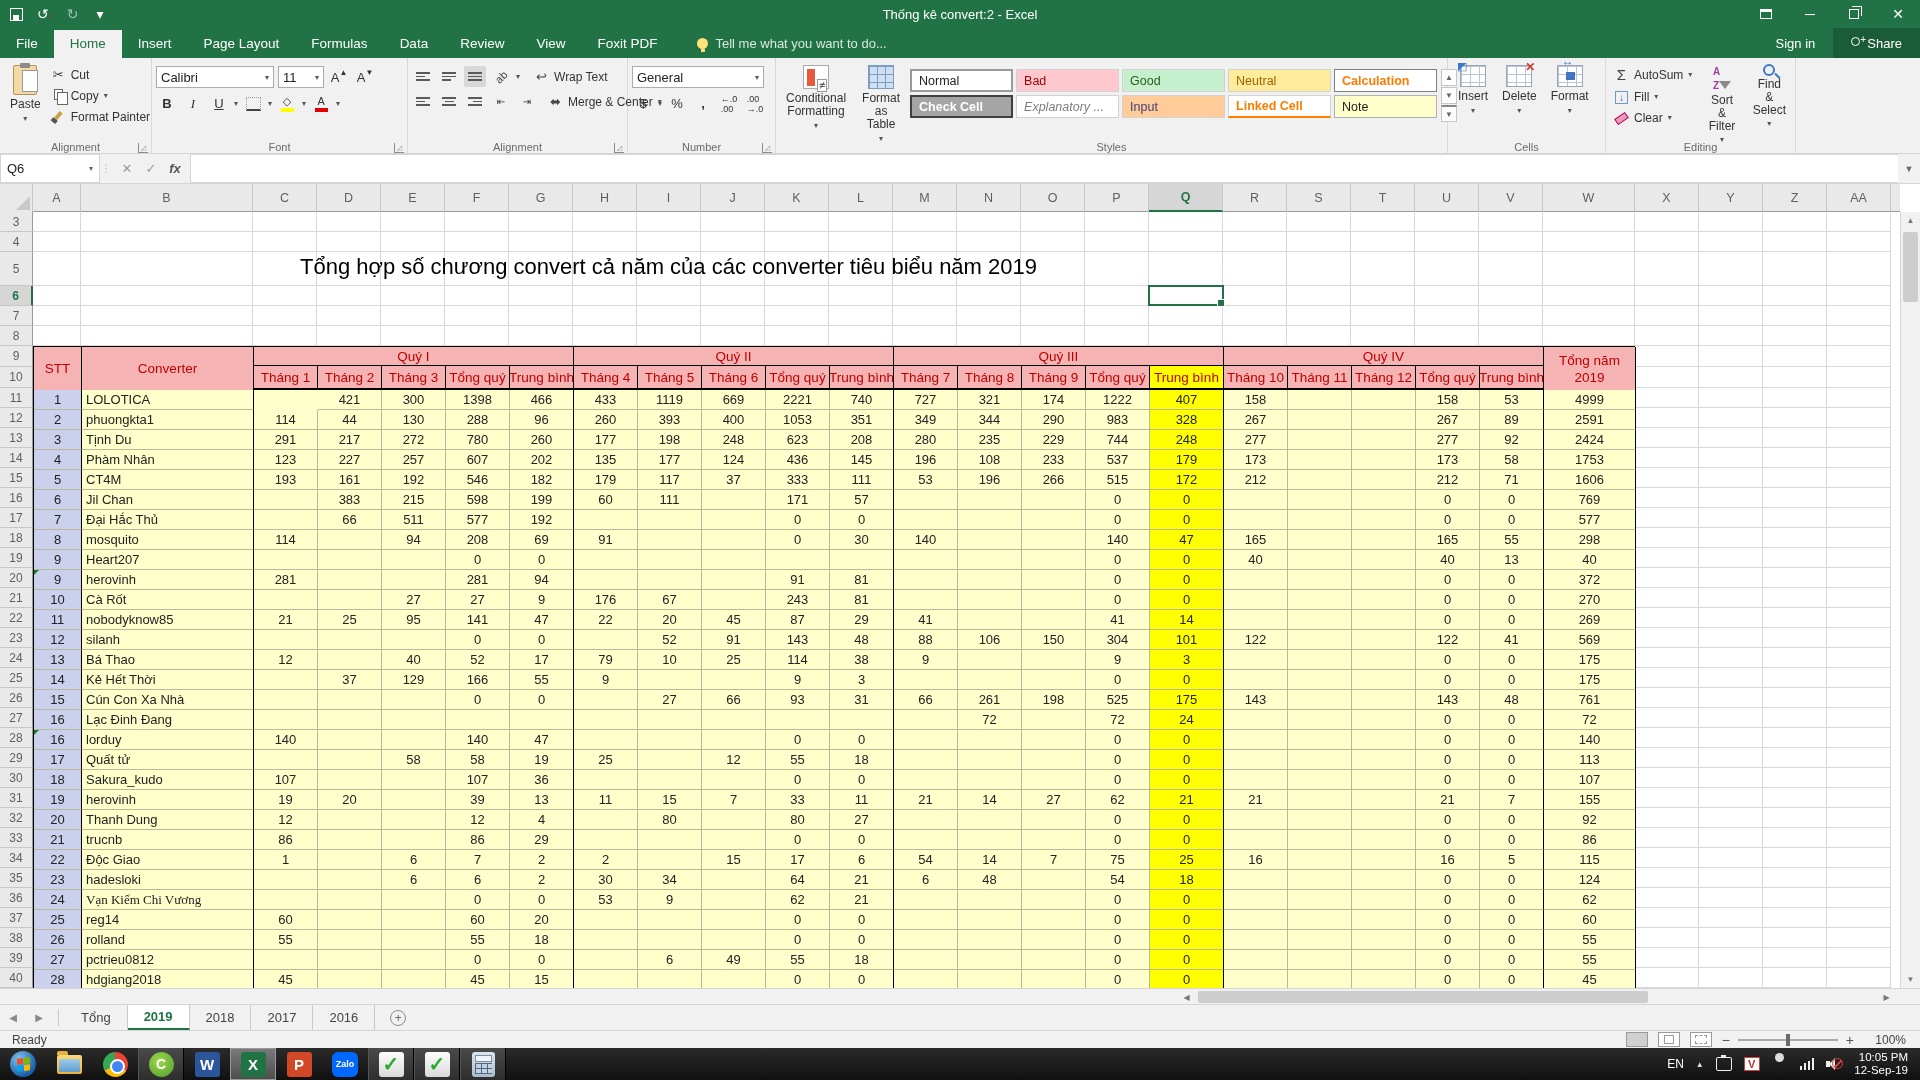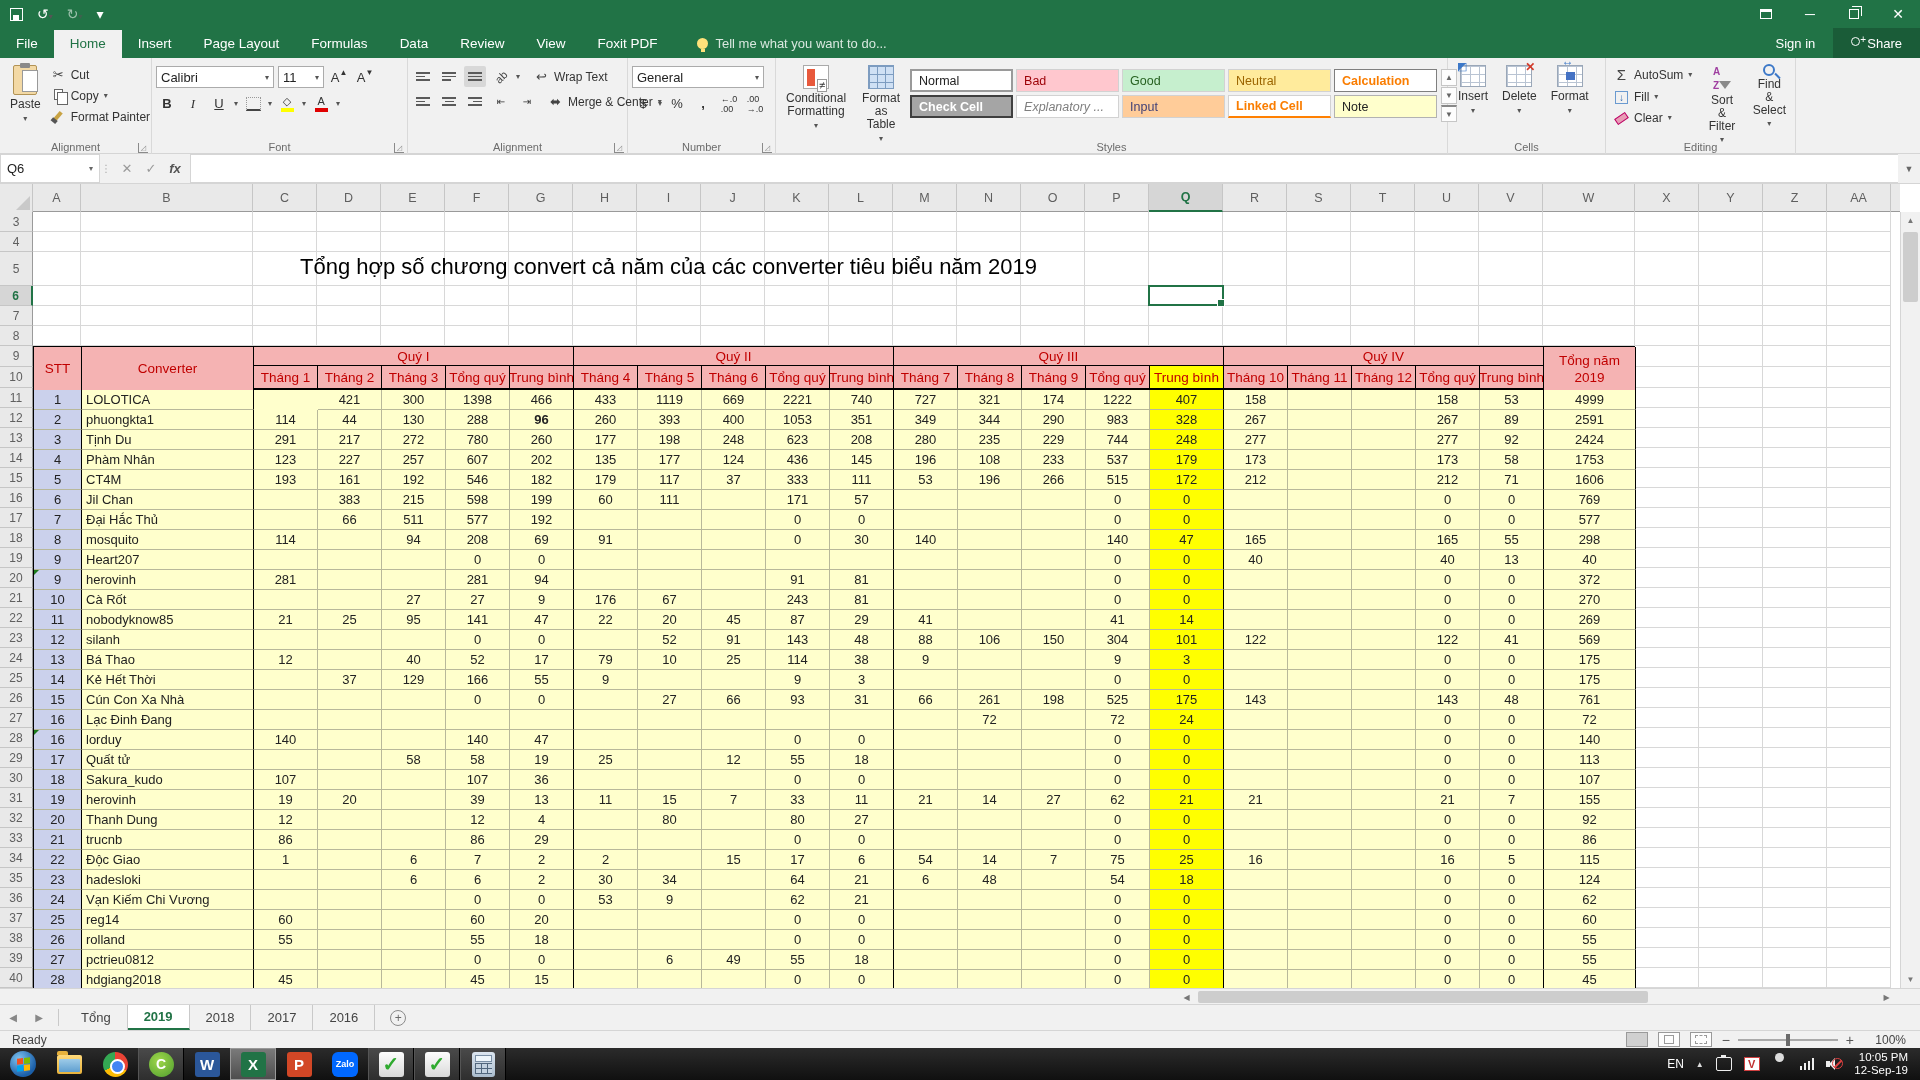--- a/index.html
+++ b/index.html
@@ -235,20 +235,21 @@
 
 <div id="app">
 
   <div class="titlebar">
     <div class="qat">
       <span class="ico-save"></span>
       <span class="qi">↺<span class="dd">▾</span></span>
       <span class="qi dim">↻<span class="dd">▾</span></span>
       <span class="qi">▾</span>
     </div>
+    <div class="tb-title">Thống kê convert:2 - Excel</div>
     <div class="winbtns">
       <span class="winbtn">
           <span class="ico-ribdisp"></span>
         </span>
       <span class="winbtn">─</span>
       <span class="winbtn">
           <span class="ico-restore"></span>
         </span>
       <span class="winbtn">✕</span>
     </div>
@@ -1795,21 +1796,21 @@
             <div class="dc bk" style="width: 64px;">53</div>
             <div class="dc bk" style="width: 92px;">4999</div>
           </div>
           <div class="drow">
             <div class="dc stt bk" style="width: 48px;">2</div>
             <div class="dc name bk" style="width: 172px;">phuongkta1</div>
             <div class="dc" style="width: 64px;">114</div>
             <div class="dc" style="width: 64px;">44</div>
             <div class="dc" style="width: 64px;">130</div>
             <div class="dc" style="width: 64px;">288</div>
-            <div class="dc bk" style="width: 64px; font-weight: bold;">96</div>
+            <div class="dc bk" style="width: 64px;">96</div>
             <div class="dc" style="width: 64px;">260</div>
             <div class="dc" style="width: 64px;">393</div>
             <div class="dc" style="width: 64px;">400</div>
             <div class="dc" style="width: 64px;">1053</div>
             <div class="dc bk" style="width: 64px;">351</div>
             <div class="dc" style="width: 64px;">349</div>
             <div class="dc" style="width: 64px;">344</div>
             <div class="dc" style="width: 64px;">290</div>
             <div class="dc" style="width: 64px;">983</div>
             <div class="dc hl bk" style="width: 74px;">328</div>
@@ -2390,21 +2391,21 @@
             <div class="dc hl bk" style="width: 74px;">18</div>
             <div class="dc" style="width: 64px;"></div>
             <div class="dc" style="width: 64px;"></div>
             <div class="dc" style="width: 64px;"></div>
             <div class="dc" style="width: 64px;">0</div>
             <div class="dc bk" style="width: 64px;">0</div>
             <div class="dc bk" style="width: 92px;">124</div>
           </div>
           <div class="drow">
             <div class="dc stt bk" style="width: 48px;">24</div>
-            <div class="dc name bk" style="width: 172px;">Vạn Kiếm Chi Vương</div>
+            <div class="dc name bk" style="width: 172px; font-family: Liberation Serif, serif;">Vạn Kiếm Chi Vương</div>
             <div class="dc" style="width: 64px;"></div>
             <div class="dc" style="width: 64px;"></div>
             <div class="dc" style="width: 64px;"></div>
             <div class="dc" style="width: 64px;">0</div>
             <div class="dc bk" style="width: 64px;">0</div>
             <div class="dc" style="width: 64px;">53</div>
             <div class="dc" style="width: 64px;">9</div>
             <div class="dc" style="width: 64px;"></div>
             <div class="dc" style="width: 64px;">62</div>
             <div class="dc bk" style="width: 64px;">21</div>

